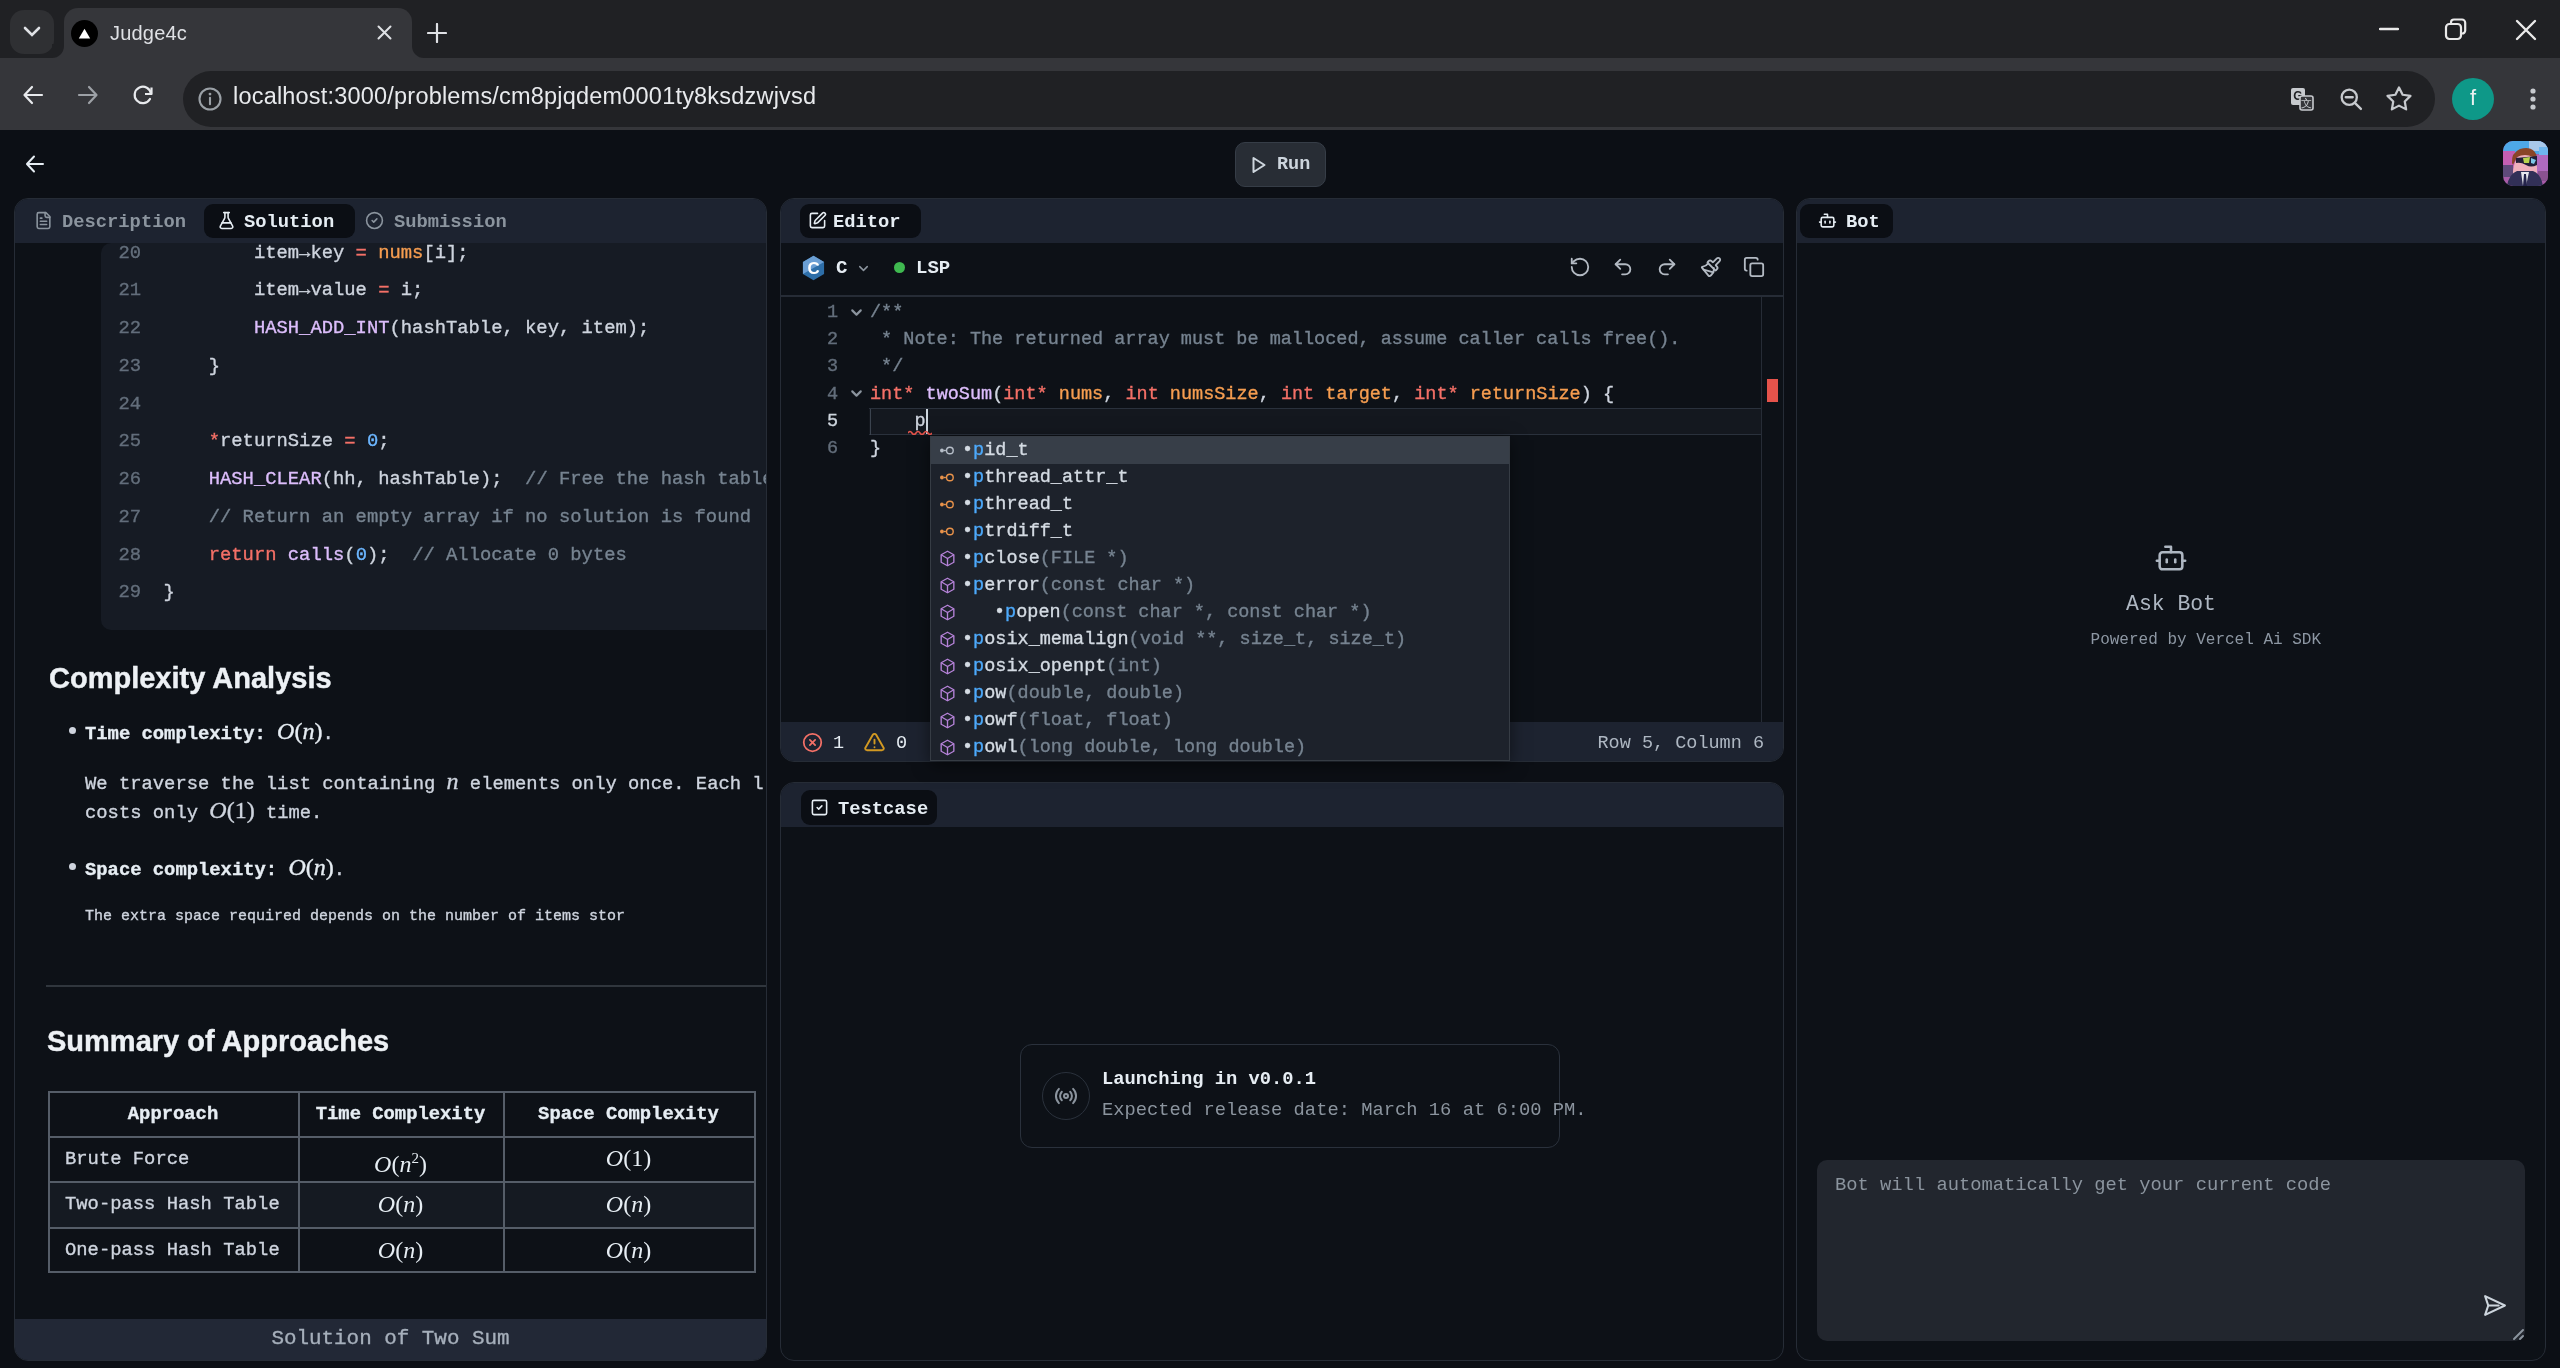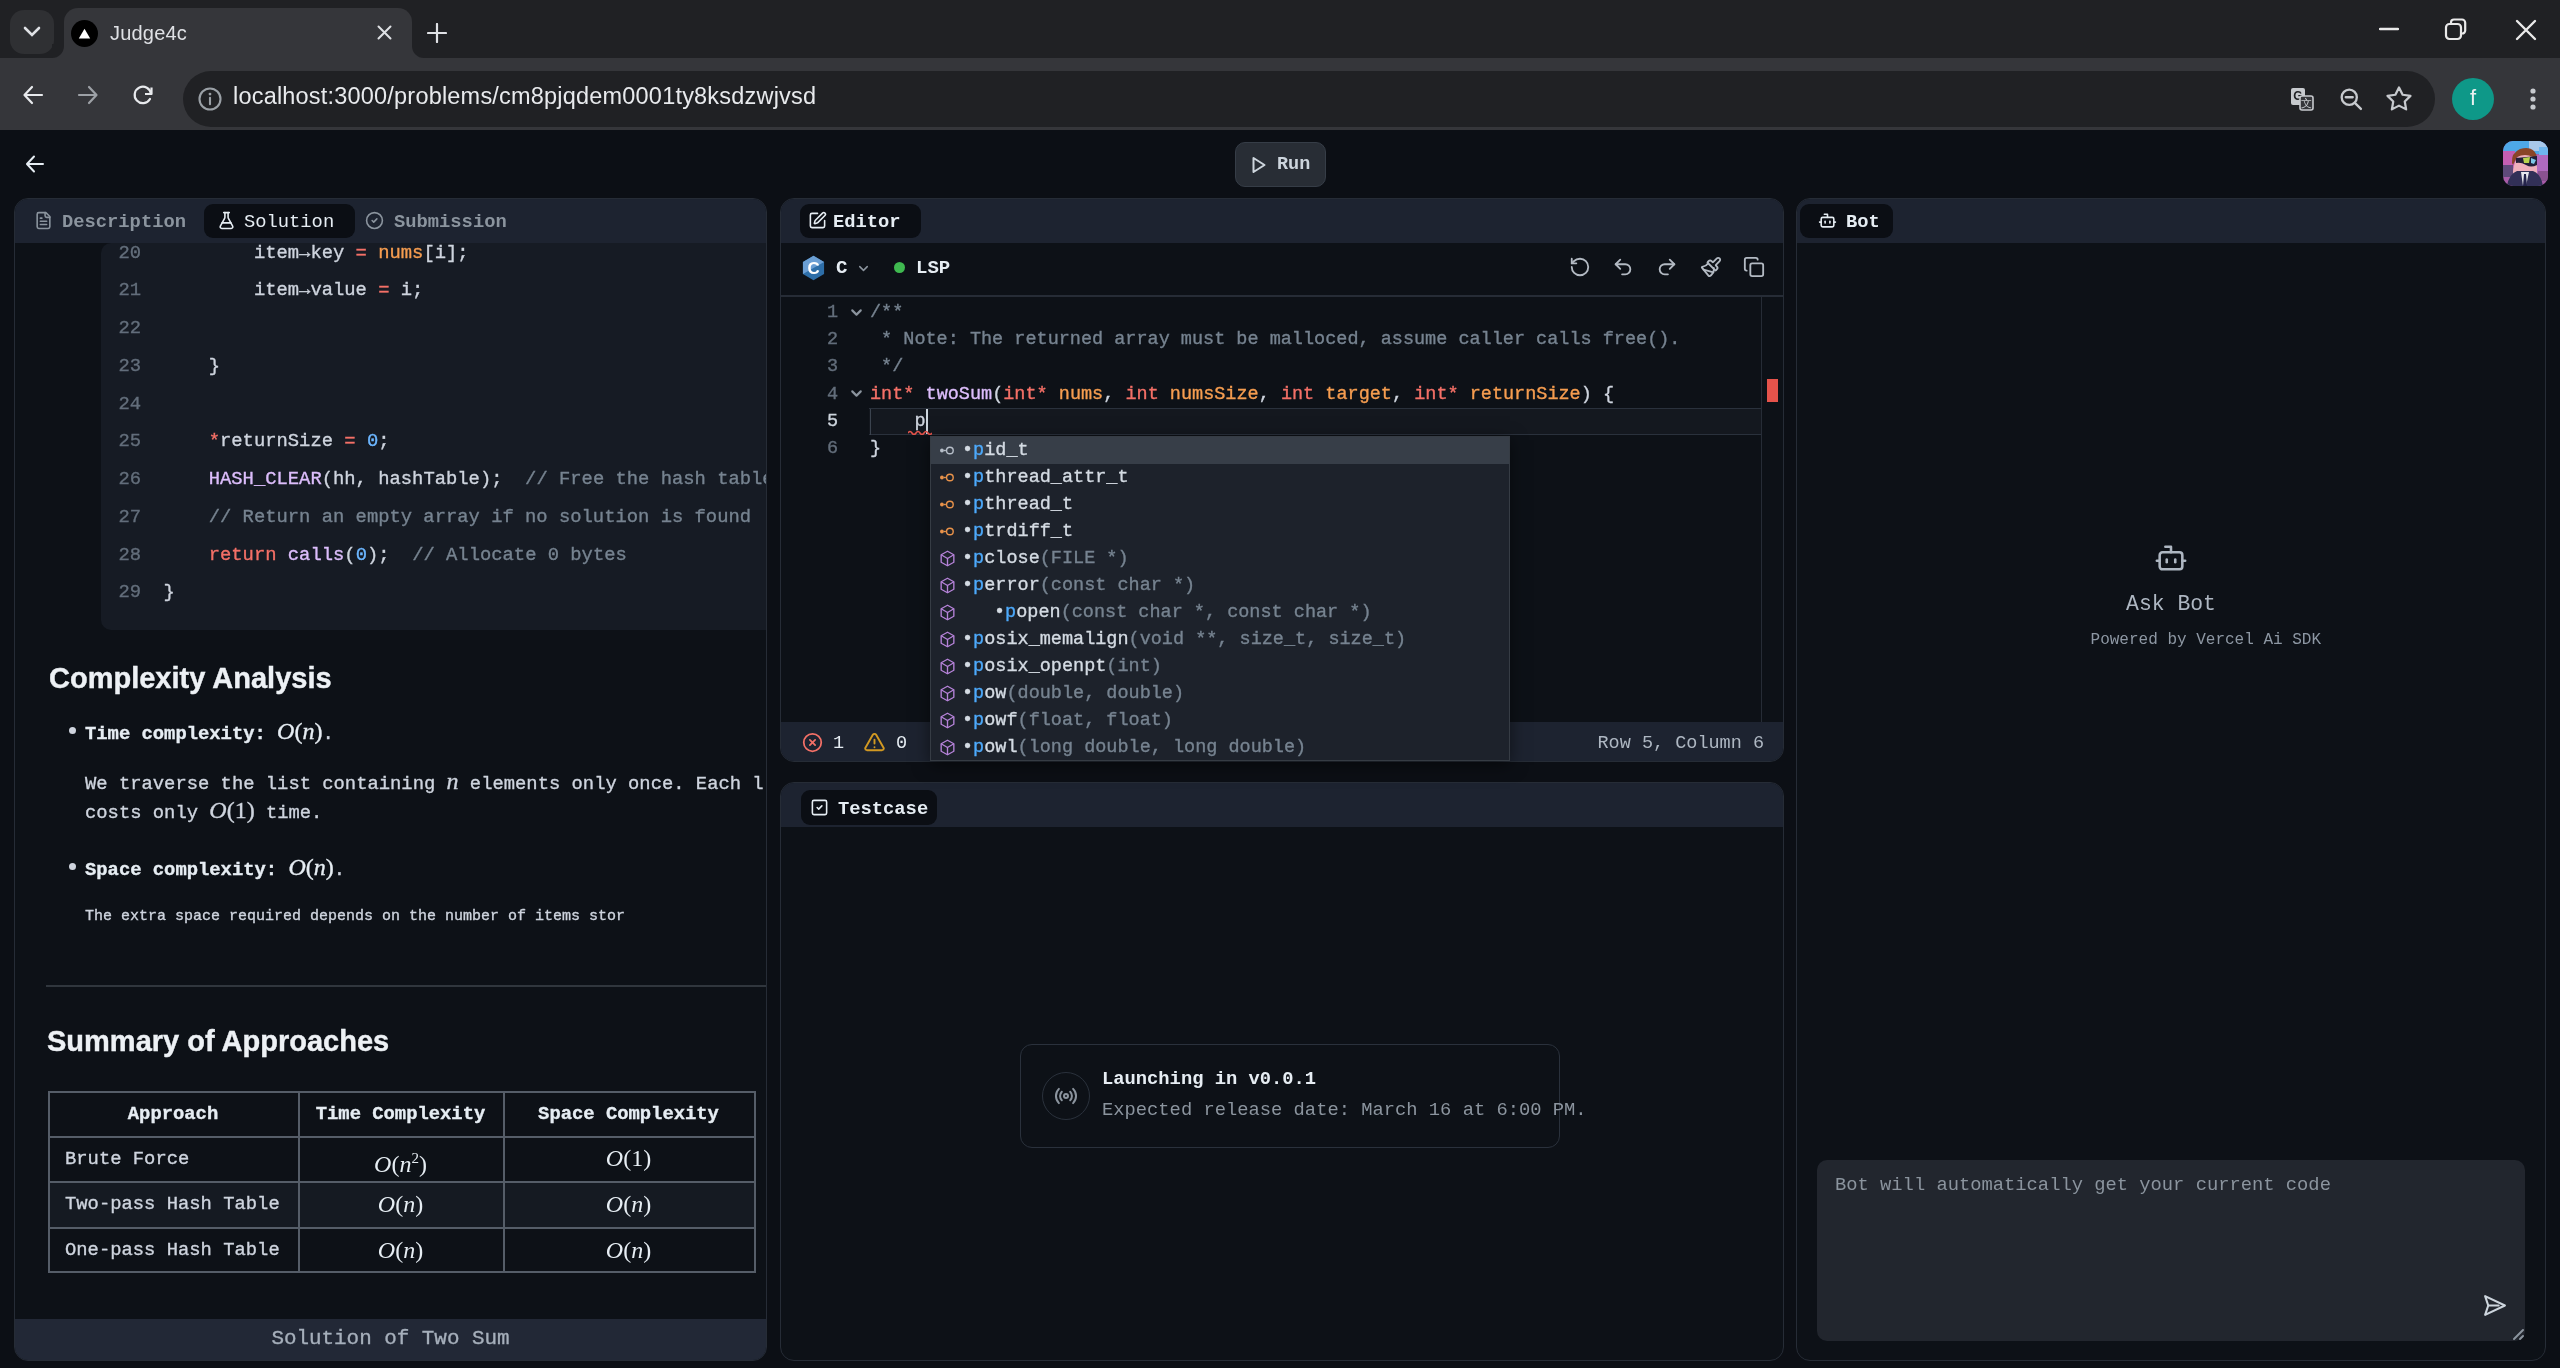--- a/index.html
+++ b/index.html
@@ -146,21 +146,21 @@
     <path d="M16 13H8"></path>
     <path d="M16 17H8"></path>
   </svg>
 <div class="abs mono" style="left:62px;top:211px;font-size:18.8px;font-weight:bold;color:#8b949e;">Description</div>
 <div class="abs" style="left:204px;top:204px;width:151px;height:34px;border-radius:9px;background:#0b0e14;"></div>
 <svg class="abs" style="left:217px;top:211px" width="19" height="19" viewBox="0 0 24 24" fill="none" stroke="#e6edf3" stroke-width="2" stroke-linecap="round" stroke-linejoin="round">
     <path d="M14 2v6a2 2 0 0 0 .245.96l5.51 10.08A2 2 0 0 1 18 22H6a2 2 0 0 1-1.755-2.96l5.51-10.08A2 2 0 0 0 10 8V2"></path>
     <path d="M6.453 15h11.094"></path>
     <path d="M8.5 2h7"></path>
   </svg>
-<div class="abs mono" style="left:244px;top:211px;font-size:18.8px;font-weight:normal;color:#e6edf3;text-align:center;">Solution</div>
+<div class="abs mono" style="left:244px;top:211px;font-size:18.8px;font-weight:bold;color:#e6edf3;text-align:center;">Solution</div>
 <svg class="abs" style="left:365px;top:211px" width="19" height="19" viewBox="0 0 24 24" fill="none" stroke="#8b949e" stroke-width="2" stroke-linecap="round" stroke-linejoin="round">
     <circle cx="12" cy="12" r="10"></circle>
     <path d="m9 12 2 2 4-4"></path>
   </svg>
 <div class="abs mono" style="left:394px;top:211px;font-size:18.8px;font-weight:bold;color:#8b949e;">Submission</div>
 
 
 <div class="abs" style="left:101px;top:243px;width:665px;height:387px;background:#161b24;border-radius:10px 0 0 10px;overflow:hidden;"></div>
 <div class="abs" id="lcode" style="left:101px;top:243px;width:665px;height:387px;overflow:hidden;font-size:18.84px;">
   <div class="cl" style="left:0;top:-9.4px;width:40px;text-align:right;color:#636e7b;line-height:38px;">20</div>
@@ -168,20 +168,21 @@
   <div class="cl" style="left:0;top:66px;width:40px;text-align:right;color:#636e7b;line-height:38px;">22</div>
   <div class="cl" style="left:0;top:103.8px;width:40px;text-align:right;color:#636e7b;line-height:38px;">23</div>
   <div class="cl" style="left:0;top:141.5px;width:40px;text-align:right;color:#636e7b;line-height:38px;">24</div>
   <div class="cl" style="left:0;top:179.3px;width:40px;text-align:right;color:#636e7b;line-height:38px;">25</div>
   <div class="cl" style="left:0;top:217px;width:40px;text-align:right;color:#636e7b;line-height:38px;">26</div>
   <div class="cl" style="left:0;top:254.8px;width:40px;text-align:right;color:#636e7b;line-height:38px;">27</div>
   <div class="cl" style="left:0;top:292.6px;width:40px;text-align:right;color:#636e7b;line-height:38px;">28</div>
   <div class="cl" style="left:0;top:330.3px;width:40px;text-align:right;color:#636e7b;line-height:38px;">29</div>
   <div class="cl fg" style="left:62.5px;top:-9.4px;line-height:38px;">        item→key <span class="red">=</span> <span class="org">nums</span>[i];</div>
   <div class="cl fg" style="left:62.5px;top:28.3px;line-height:38px;">        item→value <span class="red">=</span> i;</div>
+  <div class="cl fg" style="left:62.5px;top:66px;line-height:38px;">        <span class="pur">HASH_ADD_INT</span>(hashTable, key, item);</div>
   <div class="cl fg" style="left:62.5px;top:103.8px;line-height:38px;">    }</div>
   <div class="cl fg" style="left:62.5px;top:179.3px;line-height:38px;"><span class="red">    *</span>returnSize <span class="red">=</span> <span class="blu">0</span>;</div>
   <div class="cl fg" style="left:62.5px;top:217px;line-height:38px;">    <span class="pur">HASH_CLEAR</span>(hh, hashTable);  <span class="com">// Free the hash table</span></div>
   <div class="cl com" style="left:62.5px;top:254.8px;line-height:38px;">    // Return an empty array if no solution is found</div>
   <div class="cl fg" style="left:62.5px;top:292.6px;line-height:38px;">    <span class="red">return</span> <span class="pur">calls</span>(<span class="blu">0</span>);  <span class="com">// Allocate 0 bytes</span></div>
   <div class="cl fg" style="left:62.5px;top:330.3px;line-height:38px;">}</div>
 </div>
 
 
 <div class="abs" style="left:14px;top:630px;width:752px;height:689px;overflow:hidden;">

